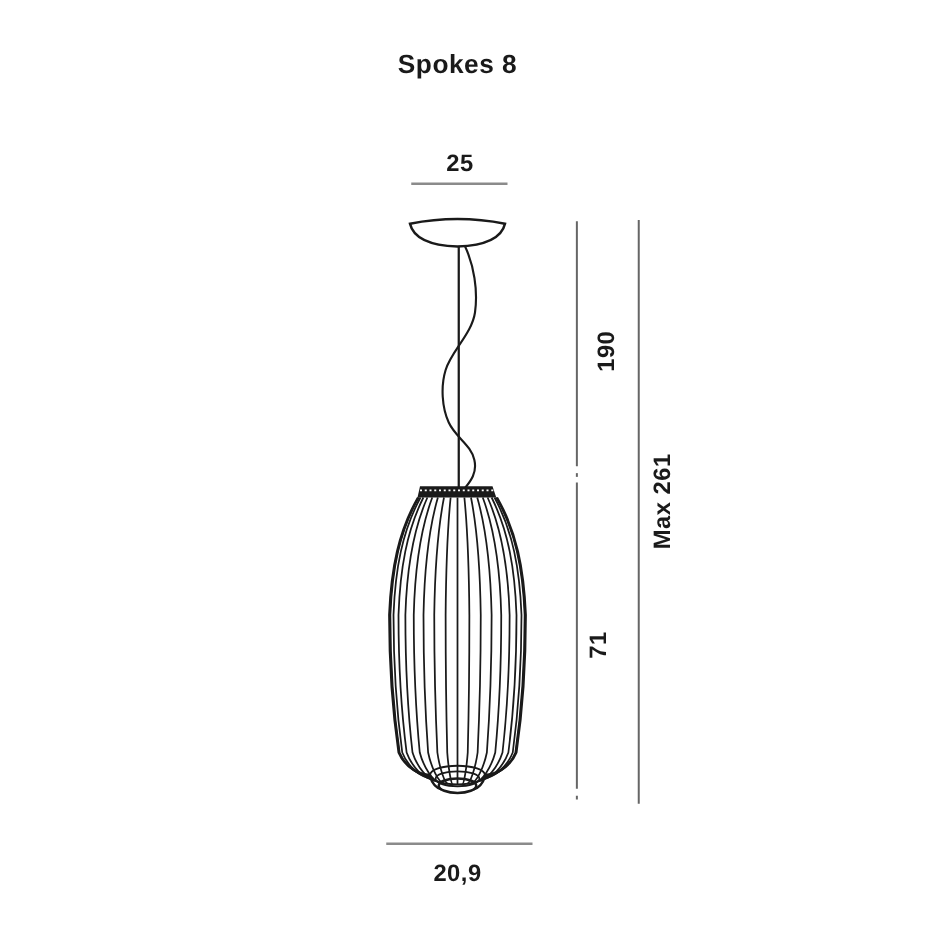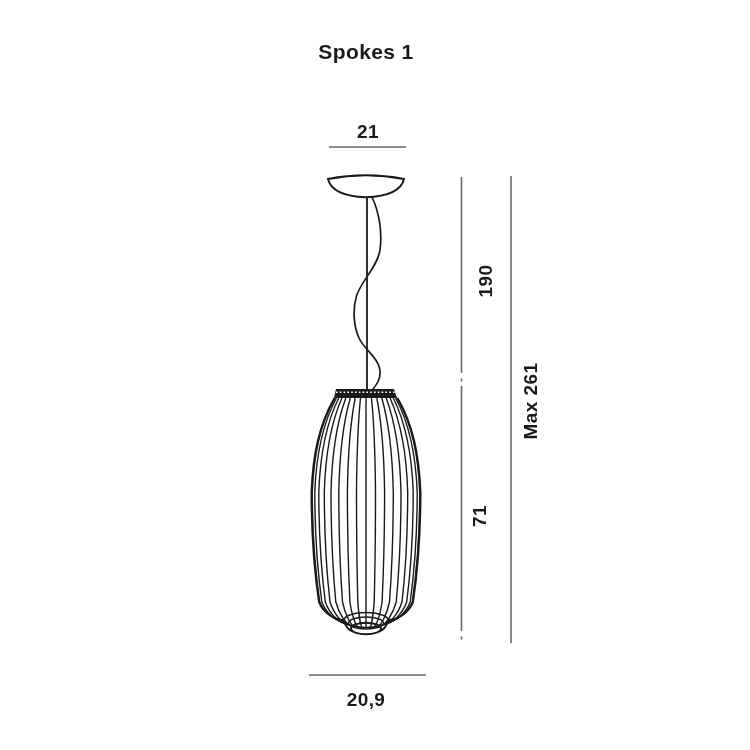--- a/index.html
+++ b/index.html
@@ -30,21 +30,21 @@
   svg{position:absolute;left:0;top:0;}
   .ink{stroke:#1a1a1a;fill:none;}
   .dimh{stroke:#8b8b8b;stroke-width:2;}
   .dimv{stroke:#666666;stroke-width:1.6;}
 </style>
 </head>
 <body>
 
 <div class="page">
 
-  <div class="title">Spokes 1</div>
+  <div class="title">Spokes 8</div>
 
   <svg width="750" height="750" viewBox="0 0 750 750">
 
     <line class="dimh" x1="329" y1="147" x2="406" y2="147"></line>
 
     <path class="ink" stroke-width="2" fill="#ffffff" d="M 328 179 Q 366 171.5 404 179 Q 400 196 366 197.2 Q 332 196 328 179 Z"></path>
 
     <line class="ink" stroke-width="1.8" x1="367" y1="197" x2="367" y2="390"></line>
 
     <path class="ink" stroke-width="1.7" d="M 372 197 C 379 212, 382.5 232, 380 250 C 377.5 267, 361 281, 356.5 296 C 352.5 309, 353.5 326, 359 338 C 364.5 350, 377 356, 379.5 368 C 382 379, 375.5 386, 371.5 391"></path>
@@ -84,18 +84,18 @@
     <line class="dimv" x1="461.5" y1="378.5" x2="461.5" y2="381.5"></line>
 
     <line class="dimv" x1="461.5" y1="386" x2="461.5" y2="631"></line>
     <line class="dimv" x1="461.5" y1="636.5" x2="461.5" y2="639.5"></line>
 
     <line class="dimv" x1="511" y1="176" x2="511" y2="643"></line>
 
     <line class="dimh" x1="309" y1="675" x2="426" y2="675"></line>
   </svg>
 
-  <div class="dim-label" style="left:368px;top:132px;">21</div>
+  <div class="dim-label" style="left:368px;top:132px;">25</div>
   <div class="dim-label vert" style="left:486px;top:281px;">190</div>
   <div class="dim-label vert" style="left:531px;top:401px;">Max 261</div>
   <div class="dim-label vert" style="left:480px;top:516px;">71</div>
   <div class="dim-label" style="left:366px;top:700px;">20,9</div>
 </div>
 
 </body></html>

